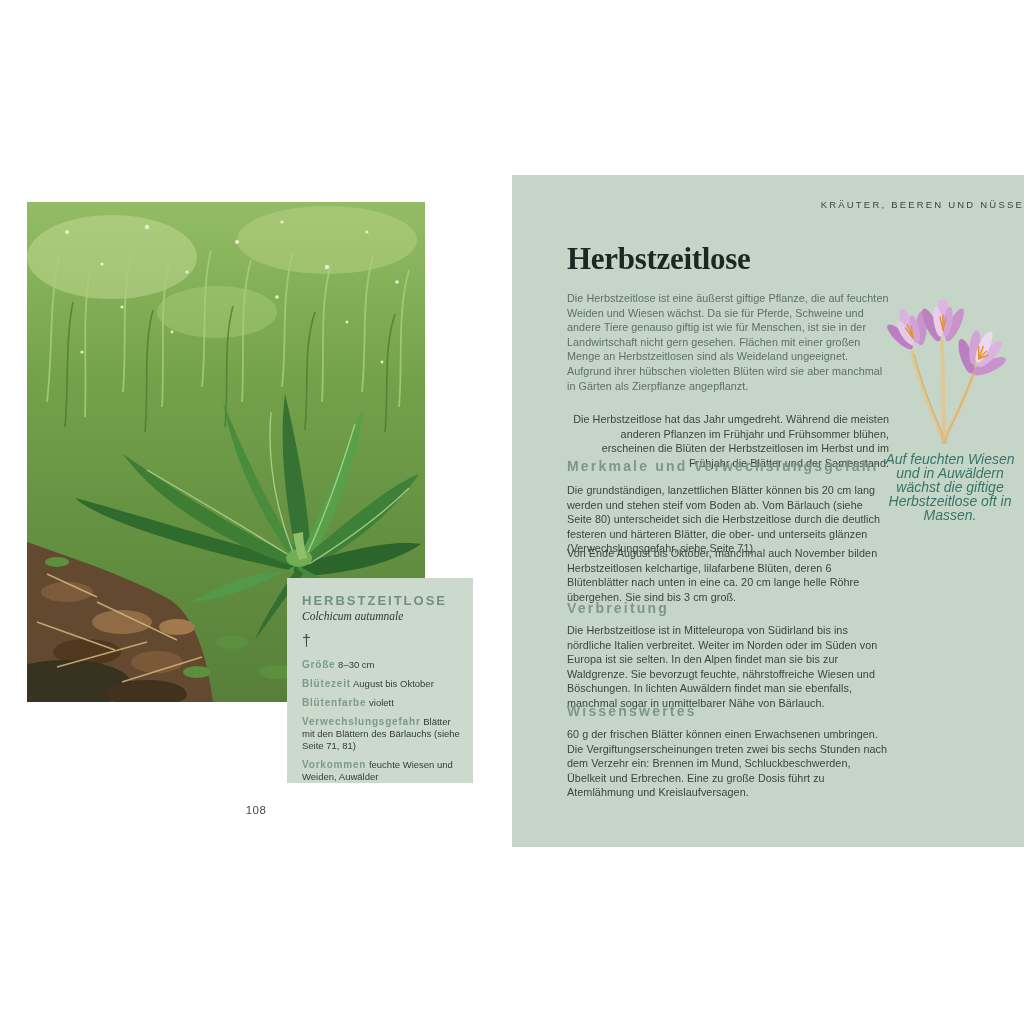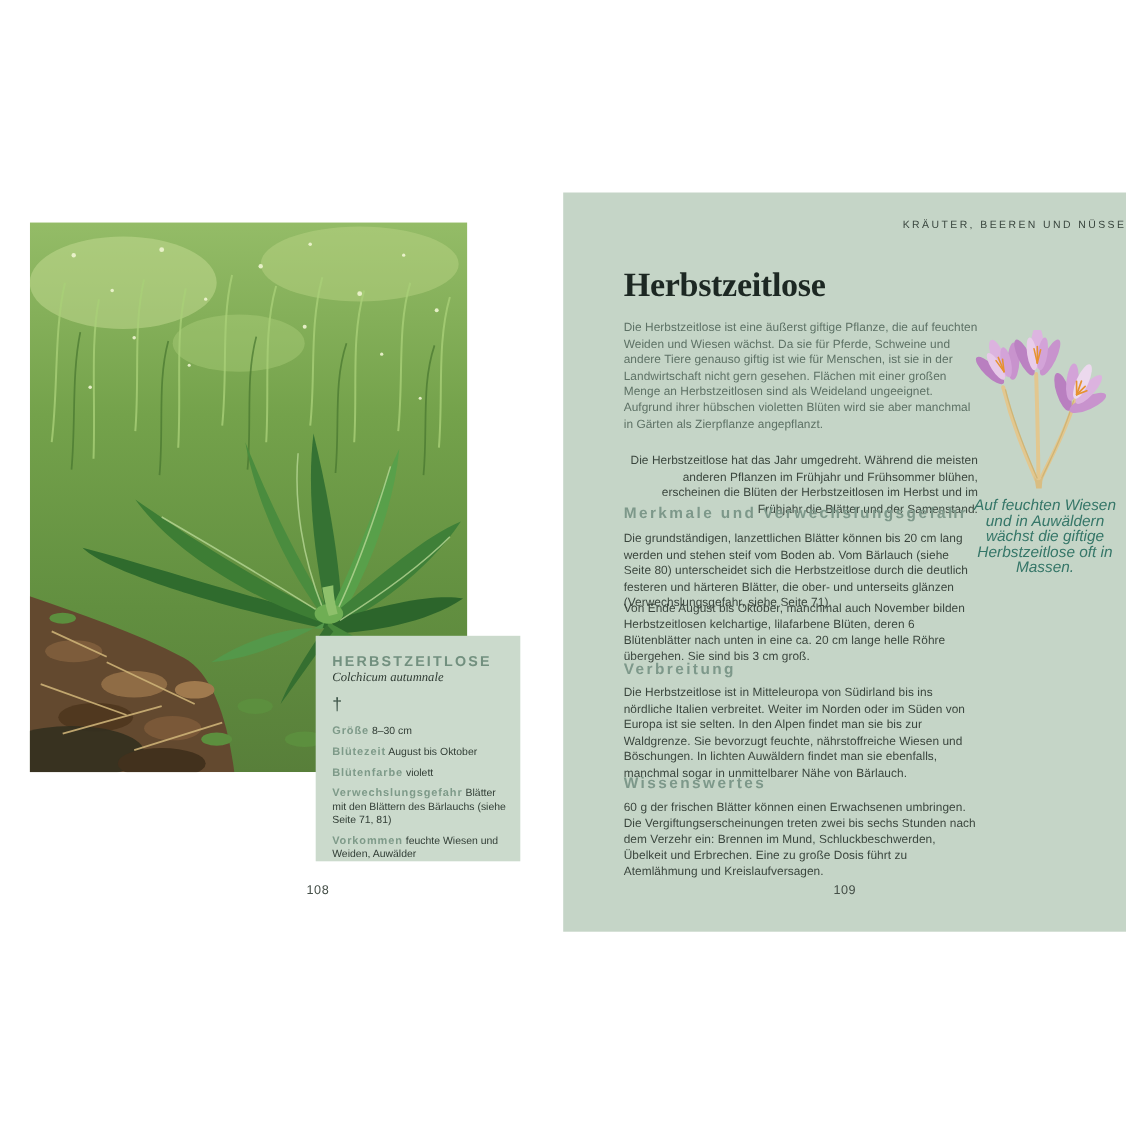--- a/index.html
+++ b/index.html
@@ -23,21 +23,21 @@
     margin:2px 0 0 0;font-family:"Liberation Serif",serif;font-style:italic;
     font-size:11.5px;color:#2e3a32;
   }
   .dagger{margin:11px 0 10px 0;font-size:16px;line-height:16px;color:#3c5347;}
   .fact{margin:0 0 7px 0;font-size:9.5px;line-height:12px;color:#323e36;}
   .fact .flabel{color:#7e9a89;letter-spacing:0.8px;font-weight:600;font-size:10px;}
   .pagenum{
     position:absolute;top:804px;width:512px;text-align:center;
     font-size:11.5px;letter-spacing:0.5px;color:#454f48;
   }
-  .pagenum.left{left:0;margin-left:33px;}
+  .pagenum.left{left:0;}
   .pagenum.right{left:512px;}
   
   .right-panel{
     position:absolute;left:512px;top:175px;width:512px;height:672px;
     background:#c5d5c7;
   }
   .chapter-header{
     position:absolute;left:0;top:24px;width:100%;text-align:right;
     font-size:9.5px;letter-spacing:2.2px;color:#39453e;font-weight:500;
   }
@@ -257,15 +257,14 @@
           </g>
         </g>
 
         <path d="M55,132 C57,138 61,138 63,132 L62,144 L57,144 Z" fill="#d9bd82"></path>
       </svg>
     </div>
 
     <p class="caption">Auf feuchten Wiesen und in Auwäldern wächst die giftige Herbstzeitlose oft in Massen.</p>
   </div>
 
-  <div class="pagenum right">109</div>
 
 </div>
 
 </body></html>

